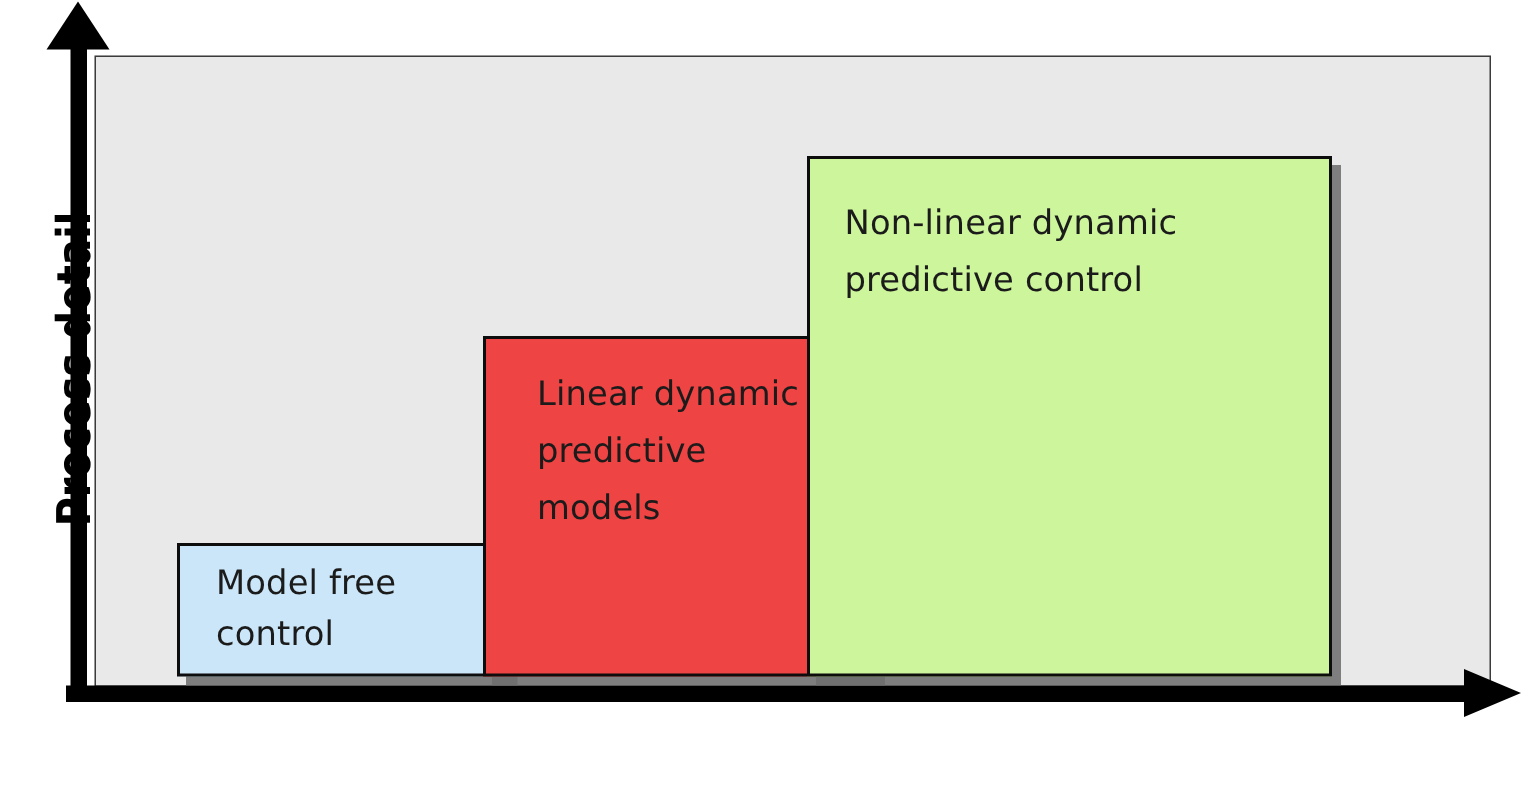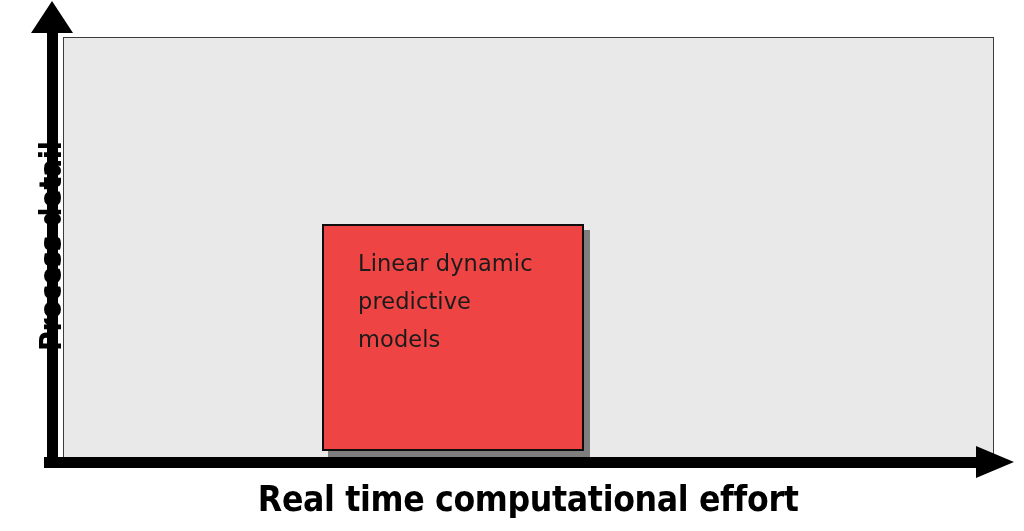--- a/index.html
+++ b/index.html
@@ -164,28 +164,33 @@
 <div id="stage">
 
   <div class="plot-panel"></div>
 
   <div class="axis-y-line"></div>
   <div class="axis-y-head"></div>
 
   <div class="axis-x-line"></div>
   <div class="axis-x-head"></div>
 
+  <div class="step-box" id="box-blue">
+    <div class="step-text">Model free
+control</div>
+  </div>
 
   <div class="step-box" id="box-yellow">
     <div class="step-text">Linear dynamic
 predictive
 models</div>
   </div>
 
+  <div class="step-box" id="box-green">
+    <div class="step-text">Non-linear dynamic
+predictive control</div>
+  </div>
 
   <div class="axis-title" id="ylabel">
     <span class="axis-title-text">Process detail</span>
-  </div>
-  <div class="axis-title" id="xlabel">
-    <span class="axis-title-text">Real time computational effort</span>
   </div>
 
 </div>
 
 </body></html>

